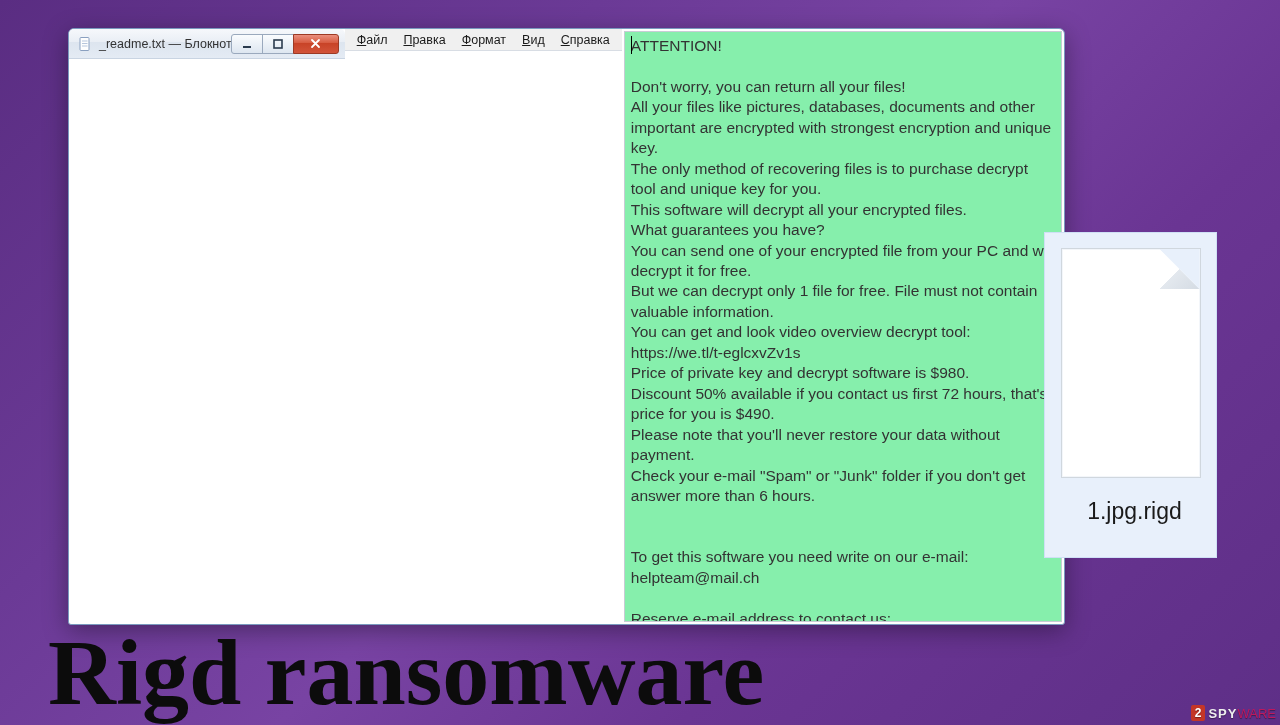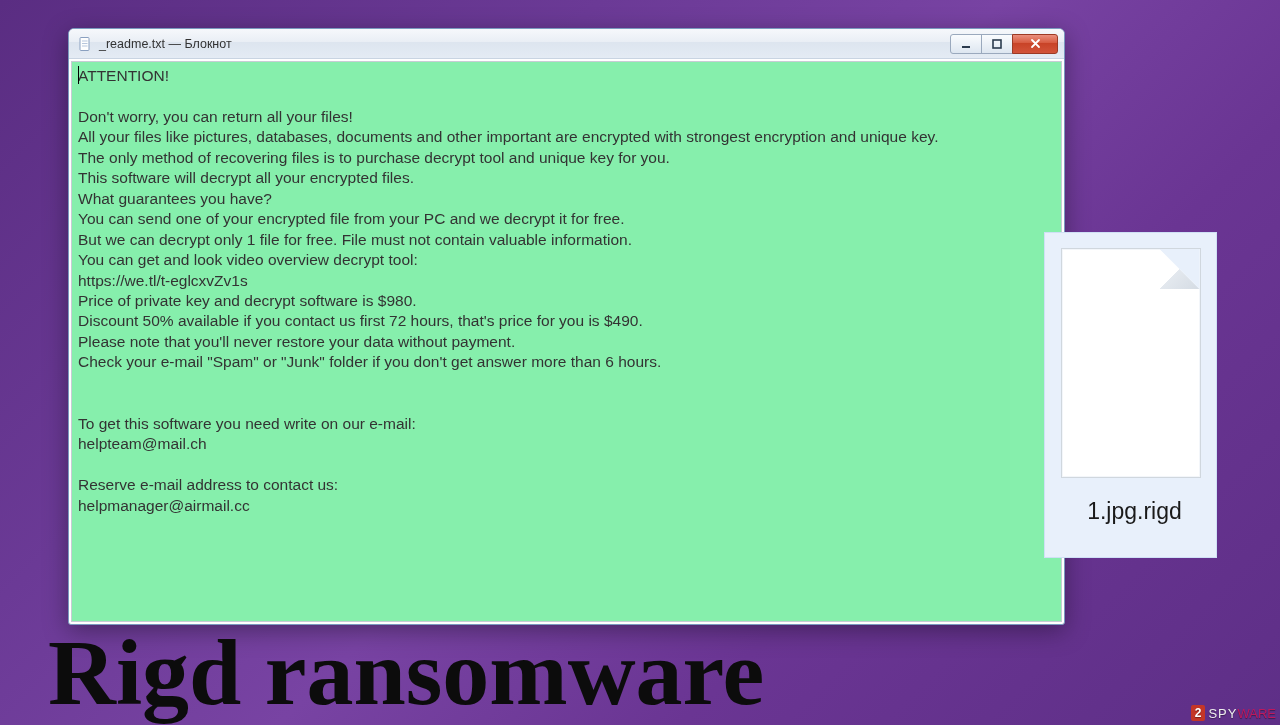--- a/index.html
+++ b/index.html
@@ -17,21 +17,21 @@
     position: absolute;
     left: 68px;
     top: 28px;
     width: 997px;
     height: 597px;
     background: #fff;
     border: 1px solid #7a9abf;
     border-radius: 6px 6px 3px 3px;
     box-shadow: 0 6px 24px rgba(0,0,0,.35);
     display: flex;
-    flex-direction: column;
+    flex-direction: row;
   }
 
   .titlebar {
     height: 30px;
     background: linear-gradient(to bottom, #f6f8fb 0%, #e9eef5 45%, #dde5ef 46%, #e4ebf4 100%);
     border-top-left-radius: 5px;
     border-top-right-radius: 5px;
     border-bottom: 1px solid #c9d4e2;
     display: flex;
     align-items: center;
@@ -186,21 +186,21 @@
     text-shadow: 0 1px 1px rgba(0,0,0,.4);
   }
   .watermark .two {
     background: #c43627;
     color: #fff;
     font-weight: bold;
     padding: 1px 4px;
     border-radius: 2px;
     font-size: 12px;
   }
-  .watermark .spy { letter-spacing: 1px; font-weight: 400; }
+  .watermark .spy { letter-spacing: 1px; font-weight: 700; }
   .watermark .ware { color: #be185d; }
 </style>
 </head>
 <body>
 
 <div class="notepad-window">
 
   <div class="titlebar">
     <span class="doc-icon">
       <svg width="16" height="16" viewBox="0 0 16 16">
@@ -224,20 +224,37 @@
           </svg>
       </div>
       <div class="win-btn close">
         <svg width="11" height="11" viewBox="0 0 11 11">
             <path d="M2 2 L9 9 M9 2 L2 9" stroke="#fff" stroke-width="1.8" stroke-linecap="round"></path>
           </svg>
       </div>
     </div>
   </div>
 
+  <div class="menubar">
+    <div class="menu-item">
+        <span><span class="mnemonic">Ф</span>айл</span>
+      </div>
+    <div class="menu-item">
+        <span><span class="mnemonic">П</span>равка</span>
+      </div>
+    <div class="menu-item">
+        <span><span class="mnemonic">Ф</span>ормат</span>
+      </div>
+    <div class="menu-item">
+        <span><span class="mnemonic">В</span>ид</span>
+      </div>
+    <div class="menu-item">
+        <span><span class="mnemonic">С</span>правка</span>
+      </div>
+  </div>
 
   <div class="text-area">ATTENTION!
 
 Don't worry, you can return all your files!
 All your files like pictures, databases, documents and other important are encrypted with strongest encryption and unique key.
 The only method of recovering files is to purchase decrypt tool and unique key for you.
 This software will decrypt all your encrypted files.
 What guarantees you have?
 You can send one of your encrypted file from your PC and we decrypt it for free.
 But we can decrypt only 1 file for free. File must not contain valuable information.

